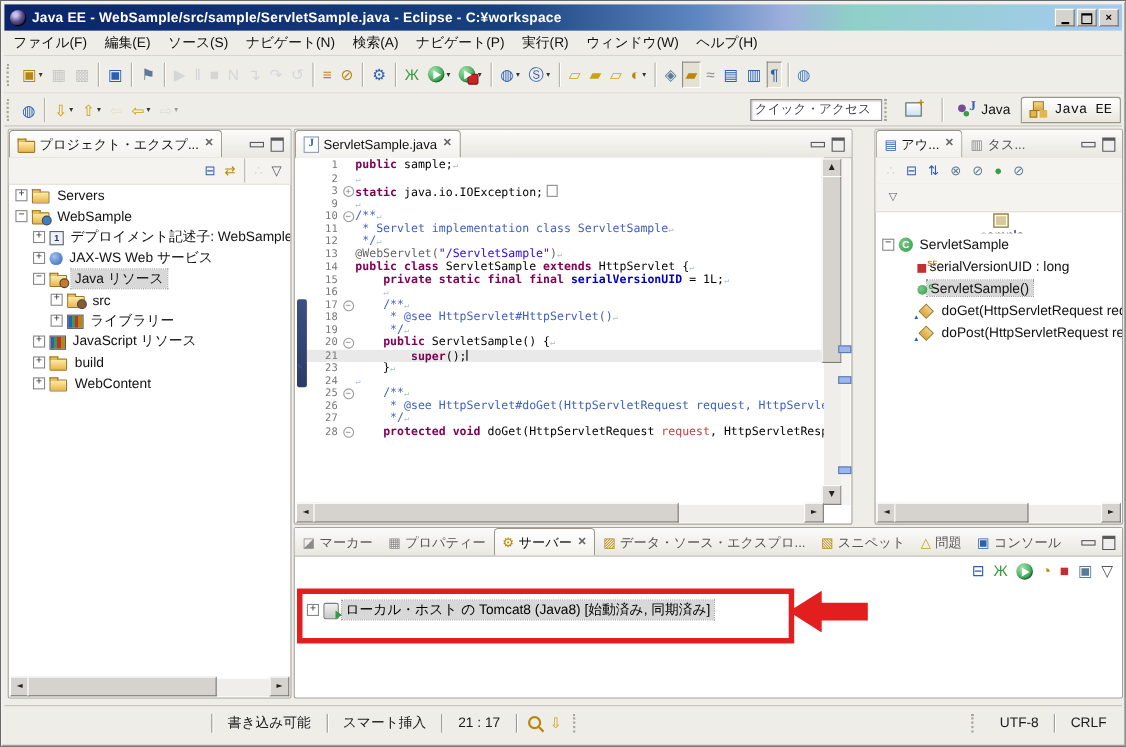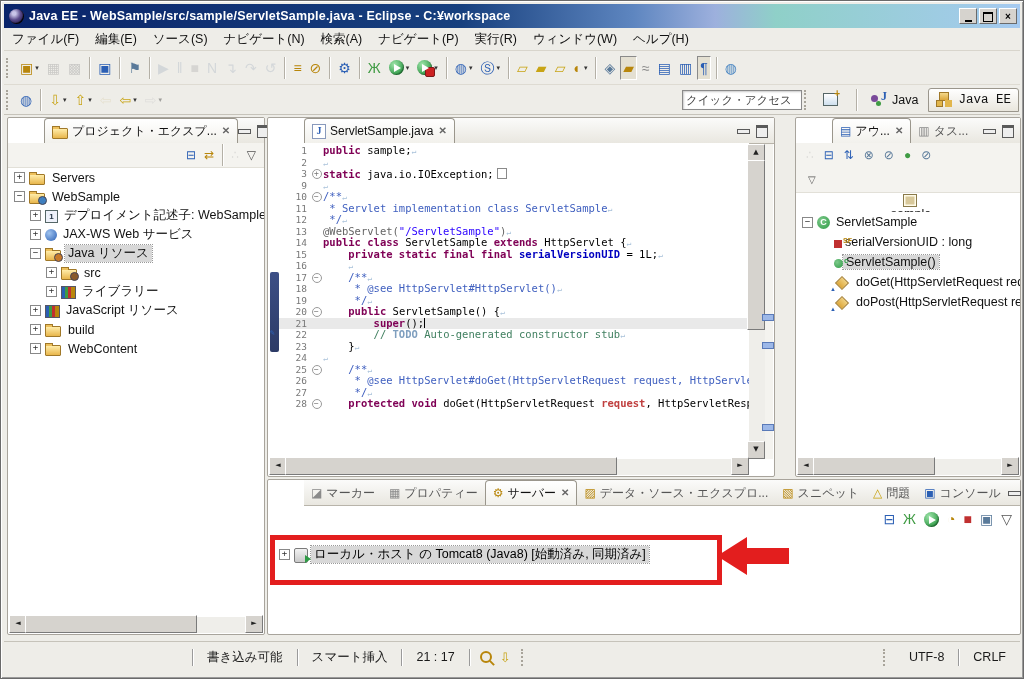--- a/index.html
+++ b/index.html
@@ -42,21 +42,21 @@
   .pi{width:17px;height:15px;position:relative;margin-right:5px;display:inline-block;}
   .pi-open{width:13px;height:11px;border:1px solid #566;background:linear-gradient(#fff,#cfe0ee);}
   .pi-open::after{content:"+";position:absolute;right:-3px;top:-6px;color:#b8860b;font:bold 10px "Liberation Sans",sans-serif;}
   .pi-java::before{content:"J";position:absolute;right:0;top:-3px;font:bold 12px "Liberation Serif",serif;color:#2b5fb4;}
   .pi-java::after{content:"";position:absolute;left:1px;top:3px;width:7px;height:7px;border-radius:50%;background:#7a4a9a;box-shadow:4px 5px 0 -1px #3f9b43;}
   .pi-jee::before{content:"";position:absolute;left:3px;top:0;width:8px;height:7px;background:linear-gradient(#f4d88a,#dca73c);border:1px solid #a07828;}
   .pi-jee::after{content:"";position:absolute;left:0;bottom:0;width:5px;height:5px;background:#e2b64c;border:1px solid #a07828;box-shadow:9px 0 0 #e2b64c;}
 
   
   .panel{position:absolute;background:#fff;border:1px solid #a8a49c;border-radius:2px;}
-  .vtabbar{position:absolute;left:0;top:0;right:0;height:25px;background:linear-gradient(#fbfbfa,#e9e7e0);border-bottom:1px solid #b8b4aa;display:flex;align-items:flex-end;margin-left:36px;}
+  .vtabbar{position:absolute;left:0;top:0;right:0;height:25px;background:linear-gradient(#fbfbfa,#e9e7e0);border-bottom:1px solid #b8b4aa;display:flex;align-items:flex-end;}
   .vtab{display:inline-flex;align-items:center;height:24px;padding:0 7px;font-size:12px;color:#555;white-space:nowrap;}
   .vtab.active{background:linear-gradient(#ffffff,#f2f1ec);border:1px solid #9a968c;border-bottom:none;border-radius:4px 4px 0 0;color:#111;}
   .vclose{margin-left:5px;color:#666;font:bold 10px/10px "Liberation Sans",sans-serif;}
   .mmbtns{margin-left:auto;display:flex;align-items:center;gap:6px;padding:0 6px 5px 0;}
   .vmin{width:11px;height:3px;border:1px solid #5a5a5a;background:#eee;}
   .vmax{width:10px;height:9px;border:1px solid #5a5a5a;border-top-width:3px;background:#eee;}
   .vtoolbar{position:absolute;left:0;top:25px;right:0;height:24px;background:#f4f3ef;display:flex;align-items:center;justify-content:flex-end;padding-right:4px;border-bottom:1px solid #e2e0d8;}
   .vtoolbar .gly{font-size:12px;}
 
   
@@ -96,21 +96,21 @@
   .jicon{width:12px;height:13px;background:#fff;border:1px solid #8899bb;color:#2b5fb4;font:bold 10px/12px "Liberation Serif",serif;text-align:center;margin-right:4px;}
   #code-wrap{position:absolute;left:1px;top:25px;right:25px;bottom:17px;background:#fff;overflow:hidden;font-family:"DejaVu Sans Mono",monospace;font-size:10.5px;}
   .cline{display:flex;height:11.5px;line-height:11.5px;white-space:pre;position:relative;}
   .cline.cur{background:#e9e9e9;}
   .lnum{flex:none;width:28px;text-align:right;color:#787878;font-size:9.5px;padding-right:3px;}
   .lfold{flex:none;width:13px;text-align:center;color:#777;font-size:8px;}
   .lfold.has{border:0;} .lfold.has::before{content:attr(data-g);display:inline-block;width:8px;height:8px;line-height:7px;border:1px solid #9a9a9a;border-radius:50%;background:#fff;font-size:8px;margin-top:1px;}
   .ltxt{flex:1;}
   .sg-k{color:#7f0055;font-weight:bold;} .sg-d{color:#000;} .sg-c{color:#3f5fbf;} .sg-lc{color:#3f7f5f;}
   .sg-todo{color:#7f9fbf;font-weight:bold;} .sg-s{color:#2a00ff;} .sg-a{color:#646464;} .sg-f{color:#0000c0;font-weight:bold;}
-  .sg-r{color:#a9c2da;font-size:8px;} .sg-p{color:#c04040;font-weight:bold;}
+  .sg-r{color:#a9c2da;font-size:8px;} .sg-p{color:#c04040;}
   .caret{display:inline-block;width:1px;height:10px;background:#000;vertical-align:-1px;}
   .foldbox{display:inline-block;width:8px;height:9px;border:1px solid #8a8a8a;margin-left:3px;vertical-align:-1px;}
   #range-bar{position:absolute;left:1px;width:9px;background:linear-gradient(#3c4f86,#2c3a66);border-radius:2px;}
   #task-mark{position:absolute;left:1px;font-size:8px;color:#2b5fb4;}
   .ovm{position:absolute;right:2px;width:10px;height:5px;background:#9db8e8;border:1px solid #5a7ab8;}
 
   
   #right-panel{left:794px;top:116px;width:224px;height:358px;}
   #ol-tree{top:74px;bottom:18px;}
   #ol-tree .trow{height:20px;}
@@ -453,21 +453,20 @@
           <div class="cline"><span class="lnum">12</span><span class="lfold"></span><span class="ltxt"><span class="sg-c"> */</span><span class="sg-r">↵</span></span></div>
           <div class="cline"><span class="lnum">13</span><span class="lfold"></span><span class="ltxt"><span class="sg-a">@WebServlet(</span><span class="sg-s">"/ServletSample"</span><span class="sg-a">)</span><span class="sg-r">↵</span></span></div>
           <div class="cline"><span class="lnum">14</span><span class="lfold"></span><span class="ltxt"><span class="sg-k">public class</span><span class="sg-d"> ServletSample </span><span class="sg-k">extends</span><span class="sg-d"> HttpServlet {</span><span class="sg-r">↵</span></span></div>
           <div class="cline"><span class="lnum">15</span><span class="lfold"></span><span class="ltxt"><span class="sg-d">    </span><span class="sg-k">private static final final</span><span class="sg-d"> </span><span class="sg-f">serialVersionUID</span><span class="sg-d"> = 1L;</span><span class="sg-r">↵</span></span></div>
           <div class="cline"><span class="lnum">16</span><span class="lfold"></span><span class="ltxt"><span class="sg-d">    </span><span class="sg-r">↵</span></span></div>
           <div class="cline"><span class="lnum">17</span><span class="lfold has" data-g="−"></span><span class="ltxt"><span class="sg-d">    </span><span class="sg-c">/**</span><span class="sg-r">↵</span></span></div>
           <div class="cline"><span class="lnum">18</span><span class="lfold"></span><span class="ltxt"><span class="sg-c">     * @see HttpServlet#HttpServlet()</span><span class="sg-r">↵</span></span></div>
           <div class="cline"><span class="lnum">19</span><span class="lfold"></span><span class="ltxt"><span class="sg-c">     */</span><span class="sg-r">↵</span></span></div>
           <div class="cline"><span class="lnum">20</span><span class="lfold has" data-g="−"></span><span class="ltxt"><span class="sg-d">    </span><span class="sg-k">public</span><span class="sg-d"> ServletSample() {</span><span class="sg-r">↵</span></span></div>
           <div class="cline cur"><span class="lnum">21</span><span class="lfold"></span><span class="ltxt"><span class="sg-d">        </span><span class="sg-k">super</span><span class="sg-d">();</span><span class="caret"></span></span></div>
-          <div class="cline"><span class="lnum">22</span><span class="lfold"></span><span class="ltxt"><span class="sg-d">        </span><span class="sg-lc">// </span><span class="sg-todo">TODO</span><span class="sg-lc"> Auto-generated constructor stub</span><span class="sg-r">↵</span></span></div>
           <div class="cline"><span class="lnum">23</span><span class="lfold"></span><span class="ltxt"><span class="sg-d">    }</span><span class="sg-r">↵</span></span></div>
           <div class="cline"><span class="lnum">24</span><span class="lfold"></span><span class="ltxt"><span class="sg-r">↵</span></span></div>
           <div class="cline"><span class="lnum">25</span><span class="lfold has" data-g="−"></span><span class="ltxt"><span class="sg-d">    </span><span class="sg-c">/**</span><span class="sg-r">↵</span></span></div>
           <div class="cline"><span class="lnum">26</span><span class="lfold"></span><span class="ltxt"><span class="sg-c">     * @see HttpServlet#doGet(HttpServletRequest request, HttpServletResponse response)</span></span></div>
           <div class="cline"><span class="lnum">27</span><span class="lfold"></span><span class="ltxt"><span class="sg-c">     */</span><span class="sg-r">↵</span></span></div>
           <div class="cline"><span class="lnum">28</span><span class="lfold has" data-g="−"></span><span class="ltxt"><span class="sg-d">    </span><span class="sg-k">protected void</span><span class="sg-d"> doGet(HttpServletRequest </span><span class="sg-p">request</span><span class="sg-d">, HttpServletResponse response)</span></span></div>
         </div>
       <div id="range-bar" style="top: 128.5px; height: 80.5px;"></div>
       <div id="task-mark" style="top: 185px;">✎</div>
     </div>

